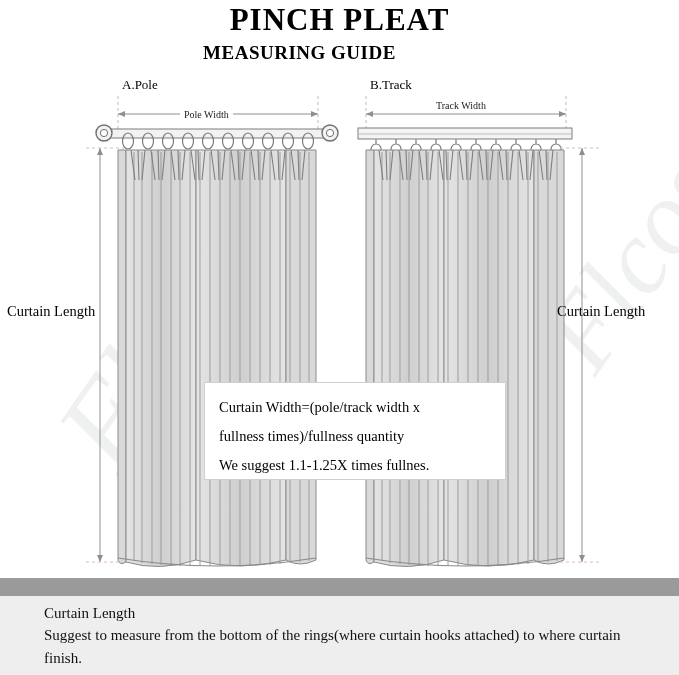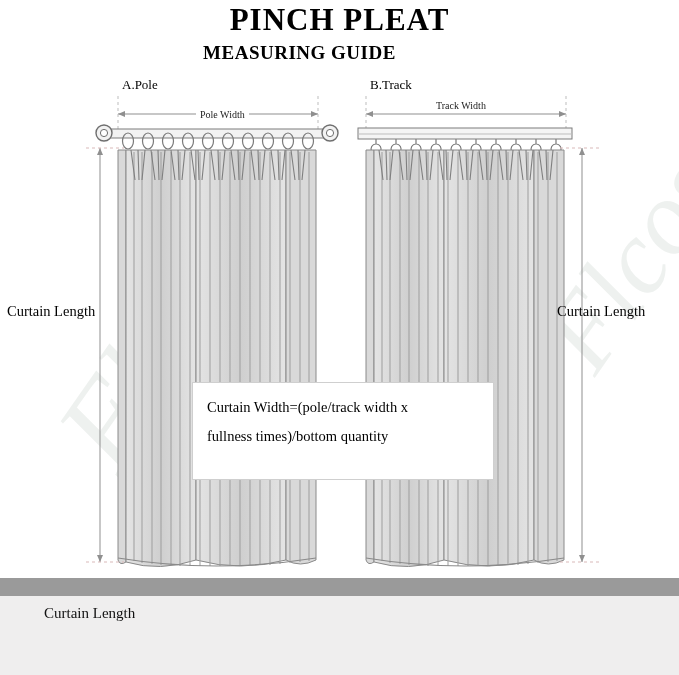--- a/index.html
+++ b/index.html
@@ -56,36 +56,36 @@
   #cap-track { top: 77px; left: 370px; }
 
   
   .dim-label {
     position: absolute;
     font-size: 10px;
     color: #222;
     background: #fff;
     padding: 0 4px;
   }
-  #lab-pole-width { top: 109px; left: 180px; margin-left: 16px; }
+  #lab-pole-width { top: 109px; left: 180px; }
   #lab-track-width { top: 100px; left: 432px; }
 
   
   .len-label {
     position: absolute;
     font-size: 14.5px;
     color: #000;
   }
   #len-left { top: 303px; left: 7px; }
   #len-right { top: 303px; left: 557px; }
 
   
   #formula-box {
     position: absolute;
-    left: 192px;
+    left: 204px;
     top: 382px;
     width: 302px;
     height: 98px;
     background: #ffffff;
     border: 1px solid #cfcfcf;
     box-sizing: border-box;
     padding: 10px 12px 0 14px;
   }
   #formula-box .line {
     font-size: 14.5px;
@@ -307,20 +307,22 @@
   </svg>
 
   <div class="dim-label" id="lab-pole-width">Pole Width</div>
   <div class="dim-label" id="lab-track-width">Track Width</div>
 
   <div class="len-label" id="len-left">Curtain Length</div>
   <div class="len-label" id="len-right">Curtain Length</div>
 
   <div id="formula-box">
     <div class="line">Curtain Width=(pole/track width x</div>
-    <div class="line">fullness times)/bottom quantity</div>
+    <div class="line">fullness times)/fullness quantity</div>
+    <div class="line">We suggest 1.1-1.25X times fullnes.</div>
   </div>
 
   <div id="note-band">
     <div class="note-title">Curtain Length</div>
+    <div class="note-text">Suggest to measure from the bottom of the rings(where curtain hooks attached) to where curtain finish.</div>
   </div>
 
 </div>
 
 </body></html>

